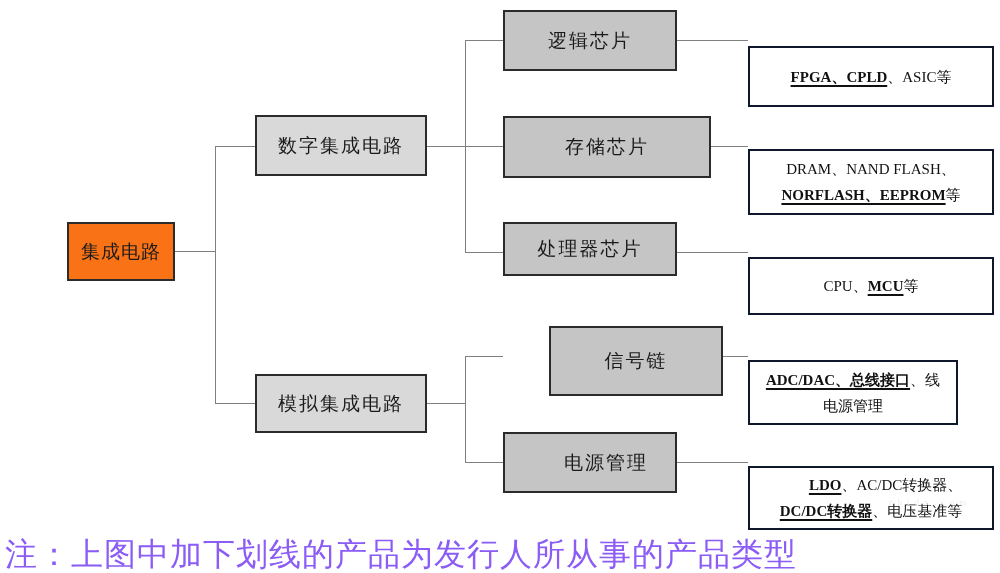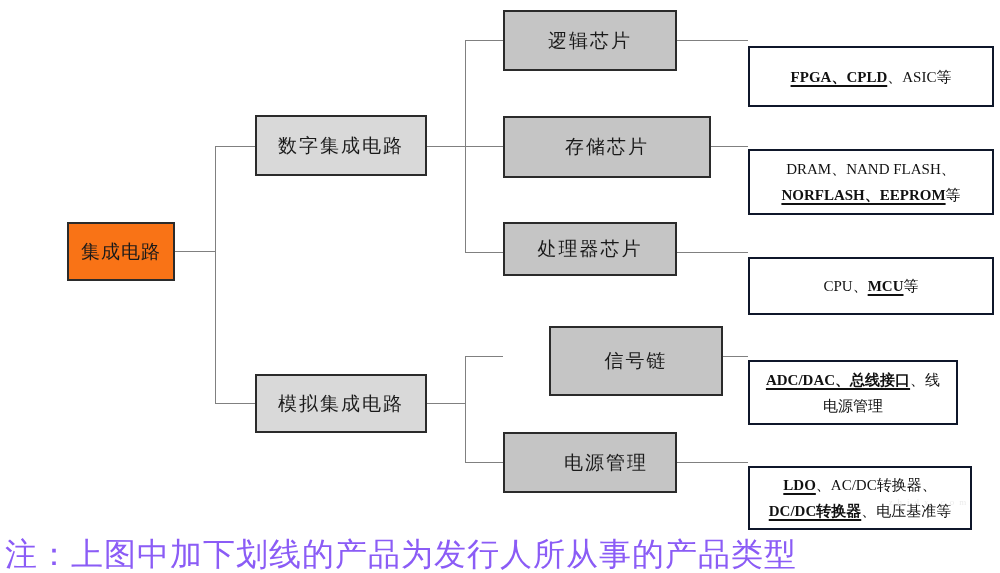--- a/index.html
+++ b/index.html
@@ -133,21 +133,21 @@
   </div>
   <div class="box node-product" style="left:748px; top:113px; width:246px; height:66px;">
     <div class="ptext"><span>DRAM、NAND FLASH、</span><br><span class="u">NORFLASH、EEPROM</span><span>等</span></div>
   </div>
   <div class="box node-product" style="left:748px; top:221px; width:246px; height:58px;">
     <div class="ptext"><span>CPU、</span><span class="u">MCU</span><span>等</span></div>
   </div>
   <div class="box node-product" style="left:748px; top:324px; width:210px; height:65px;">
     <div class="ptext"><span class="u">ADC/DAC、总线接口</span><span>、线</span><br><span>电源管理</span></div>
   </div>
-  <div class="box node-product" style="left:748px; top:430px; width:224px; height:64px;">
+  <div class="box node-product" style="left:748px; top:430px; width:246px; height:64px;text-align:right;">
     <div class="ptext"><span class="u">LDO</span><span>、AC/DC转换器、</span><br><span class="u">DC/DC转换器</span><span>、电压基准等</span></div>
   </div>
 
   <div class="note">注：上图中加下划线的产品为发行人所从事的产品类型</div>
 
   <div class="watermark">
     <div class="wm-sub">zhidx.com</div>
   </div>
 
 </div>

